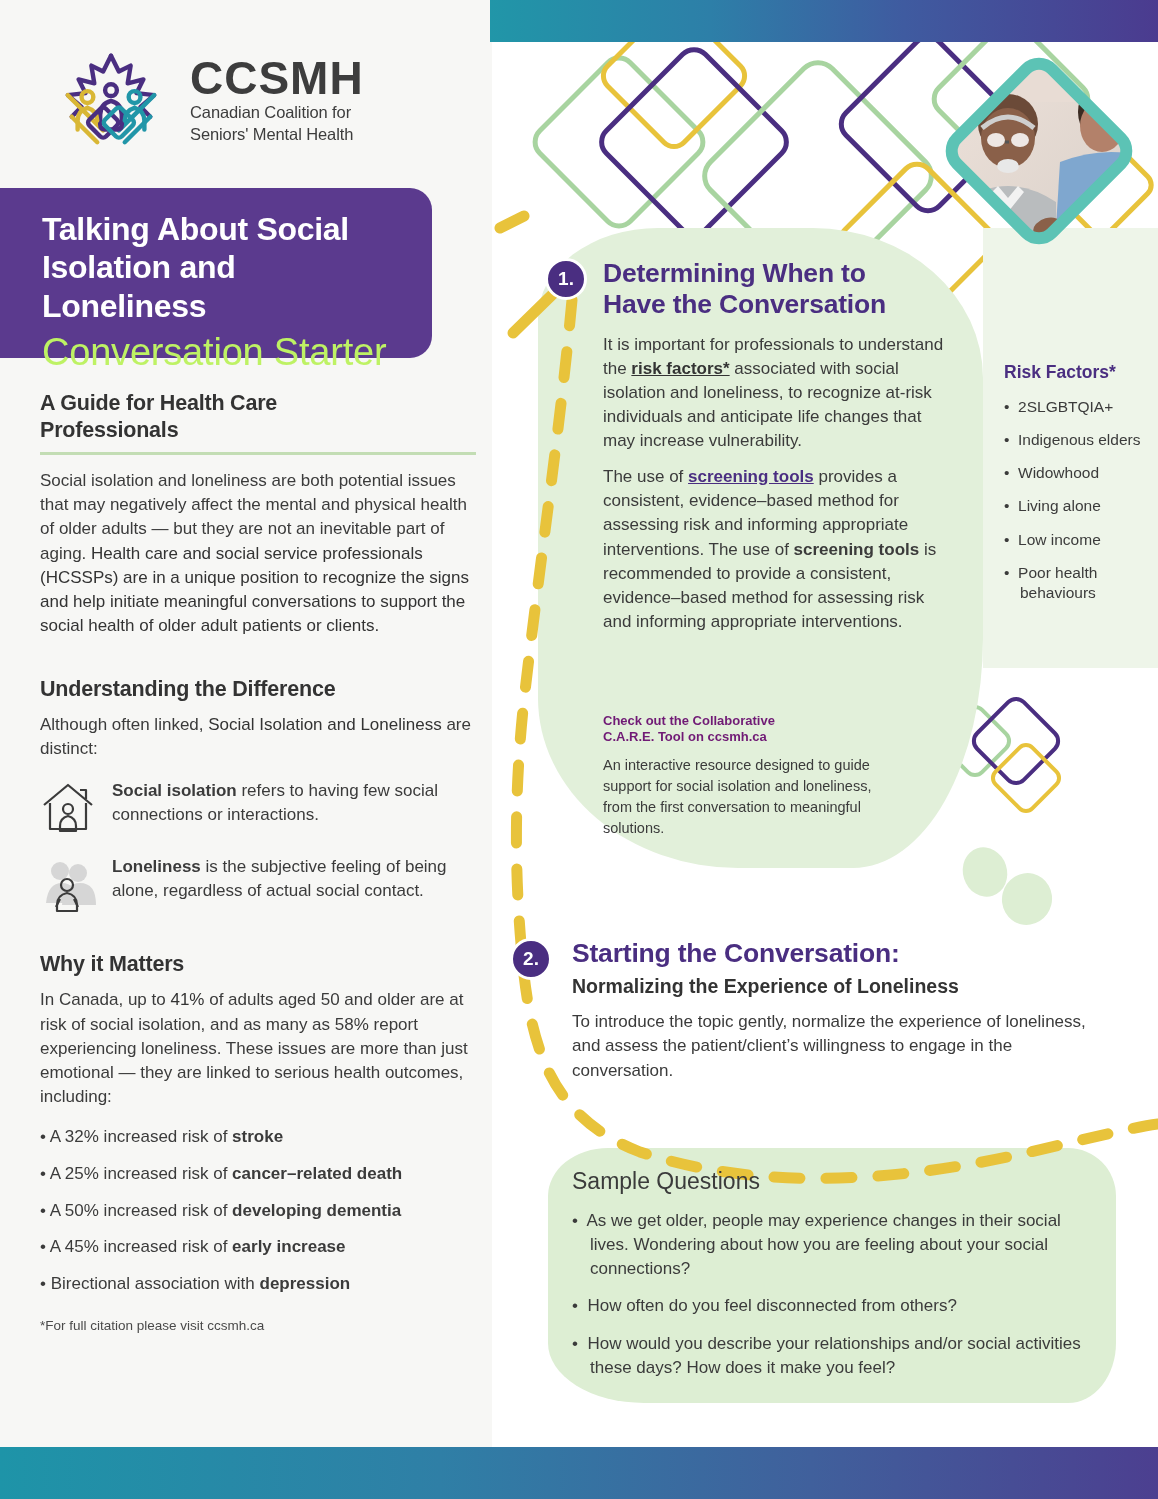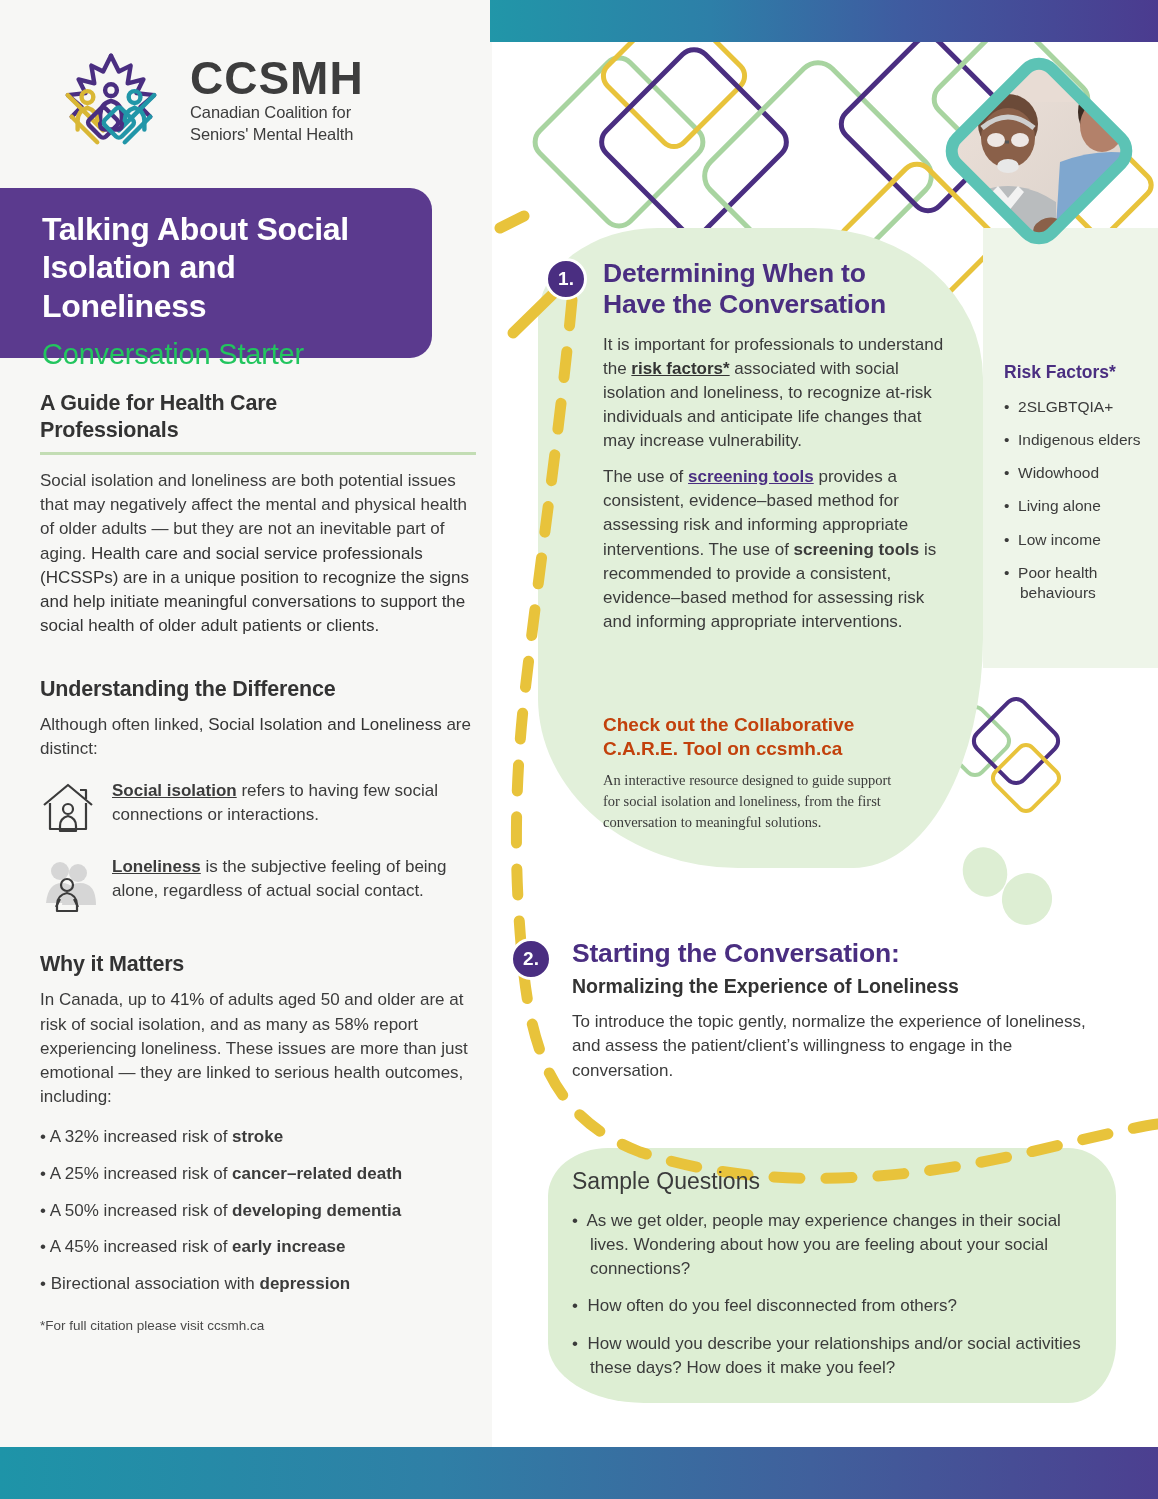--- a/index.html
+++ b/index.html
@@ -61,21 +61,21 @@
     background: #5b3a8e;
     border-radius: 0 22px 22px 0;
     padding: 22px 34px 18px 42px;
     z-index: 9;
   }
   .title-main {
     font-size: 32px; font-weight: bold; color: #ffffff; line-height: 1.20;
     letter-spacing: -0.3px;
   }
   .title-sub {
-    font-size: 29px; color: #22c55e; line-height: 1.22; margin-top: 12px;
+    font-size: 38px; color: #bef264; line-height: 1.22; margin-top: 4px;
     letter-spacing: -0.2px;
   }
 
   
   .leftcol {
     position: absolute; left: 40px; top: 390px; width: 436px; z-index: 10;
   }
   .h2 {
     font-size: 21.5px; font-weight: bold; color: #333333; line-height: 1.26;
     letter-spacing: -0.2px;
@@ -86,21 +86,21 @@
   .body {
     font-size: 17px; color: #3b3b3b; line-height: 1.42;
   }
   .body b { font-weight: normal; color: #333; }
   .gap-lg { height: 38px; }
   .gap-sm { height: 10px; }
 
   .def-row { display: flex; gap: 16px; margin-top: 16px; align-items: flex-start; }
   .def-icon { width: 56px; height: 58px; flex: none; margin-top: 2px; }
   .def-text { font-size: 17px; color: #3b3b3b; line-height: 1.42; padding-top: 2px; }
-  .def-text b { font-weight: bold; text-decoration: underline; }
+  .def-text b { font-weight: bold; }
 
   .bullets { margin-top: 16px; }
   .bullet {
     font-size: 17px; color: #3b3b3b; line-height: 1.40; margin-bottom: 13px;
     padding-left: 14px; text-indent: -14px;
   }
   .bullet b { font-weight: bold; }
   .footnote { font-size: 13.5px; color: #4a4a4a; margin-top: 22px; }
 
   
@@ -133,23 +133,23 @@
   }
   .sect-sub {
     font-size: 19.5px; font-weight: bold; color: #333333; margin-top: 6px;
   }
   .sect-p { font-size: 17px; color: #3b3b3b; line-height: 1.42; margin-top: 12px; }
   .sect-p b { font-weight: bold; }
   .ul-link { text-decoration: underline; font-weight: bold; color: #333; }
   .ul-link-p { text-decoration: underline; font-weight: bold; color: #4a2e81; }
 
   .care-h {
-    font-size: 19px; font-weight: bold; color: #c2410c; line-height: 1.26;
-  }
-  .care-p { font-size: 14.5px; color: #3b3b3b; line-height: 1.45; margin-top: 9px; font-family: Liberation Serif, serif; }
+    font-size: 13px; font-weight: bold; color: #701a75; line-height: 1.26;
+  }
+  .care-p { font-size: 14.5px; color: #3b3b3b; line-height: 1.45; margin-top: 9px; }
 
   .sq-blob {
     position: absolute; left: 548px; top: 1148px; width: 568px; height: 255px;
     background: #ddeed3; z-index: 3;
     border-radius: 60px 48px 48px 96px / 48px 48px 60px 60px;
   }
   .sq-inner { position: absolute; left: 572px; top: 1168px; width: 530px; z-index: 10; }
   .sq-title { font-size: 23px; color: #3b3b3b; margin-bottom: 14px; }
   .sq-item {
     font-size: 17px; color: #3b3b3b; line-height: 1.42; margin-bottom: 13px;

